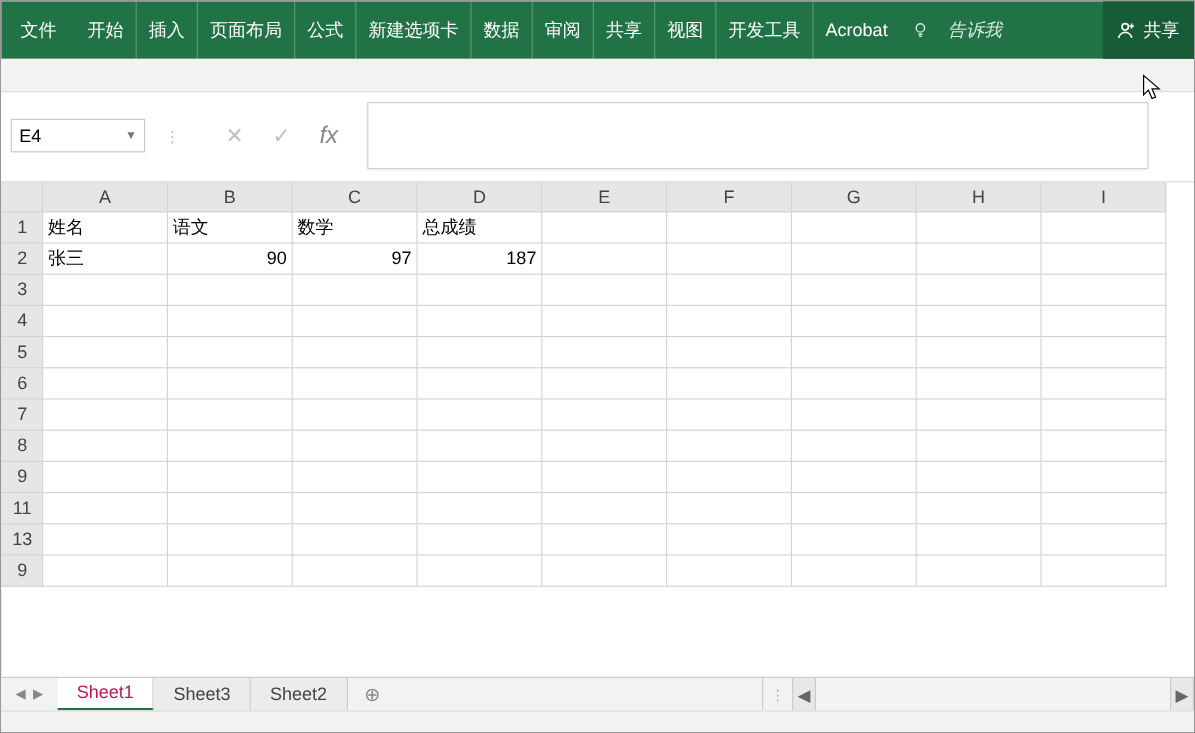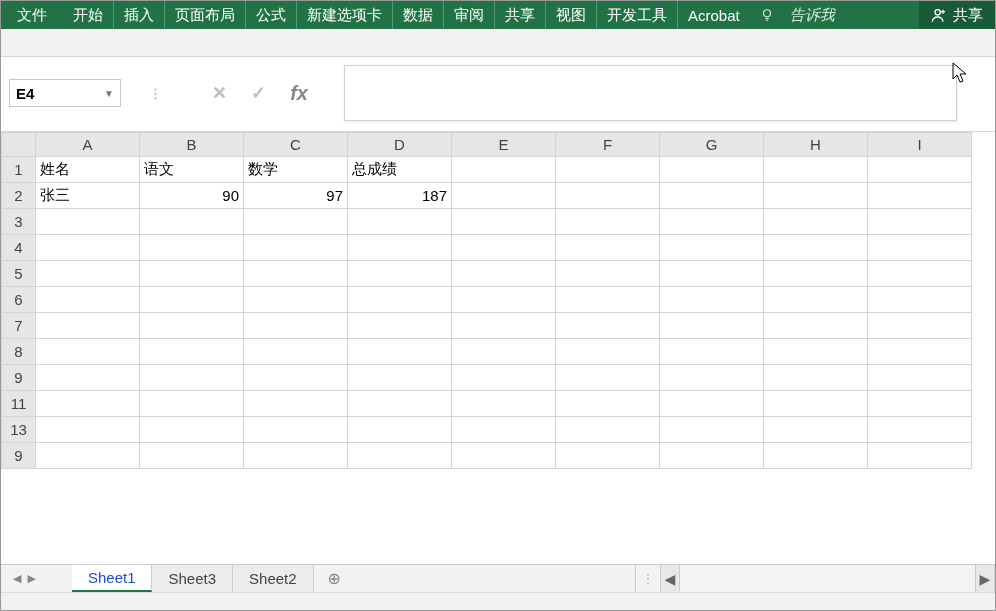--- a/index.html
+++ b/index.html
@@ -9,21 +9,21 @@
     background: #fff;
     width: 996px;
     height: 611px;
     overflow: hidden;
     position: relative;
     border: 1px solid #999;
   }
   
   .ribbon {
     background: #217346;
-    height: 28px;
+    height: 48px;
     display: flex;
     align-items: stretch;
     color: #fff;
     font-size: 15px;
     padding-left: 6px;
   }
   .ribbon .tab {
     padding: 0 10px;
     display: flex;
     align-items: center;
@@ -56,23 +56,22 @@
     border-bottom: 1px solid #d6d6d6;
   }
 
   
   .formula-area {
     background: #fff;
     border-bottom: 1px solid #d6d6d6;
     padding: 8px 8px 10px 8px;
     display: flex;
     align-items: center;
-    gap: 24px;
+    gap: 12px;
     position: relative;
-    font-weight: bold;
   }
   .name-box {
     width: 112px;
     height: 28px;
     border: 1px solid #c8c8c8;
     display: flex;
     align-items: center;
     justify-content: space-between;
     padding: 0 6px;
     font-size: 15px;
@@ -157,23 +156,22 @@
     padding: 0 16px;
     border-right: 1px solid #ccc;
     display: flex; align-items: center;
     background: #ececec;
     color: #444;
     cursor: pointer;
     font-size: 15px;
   }
   .sheet-tab.active {
     background: #fff;
-    color: #1d4ed8;
+    color: #be185d;
     border-bottom: 2px solid #217346;
-    margin-left: 24px;
   }
   .add-sheet {
     display: flex; align-items: center; padding: 0 14px;
     color: #888; cursor: pointer; font-size: 16px;
   }
   .sheet-bar .gap { flex: 1; }
   .hscroll {
     display: flex; align-items: center;
     width: 360px;
     border-left: 1px solid #ccc;

